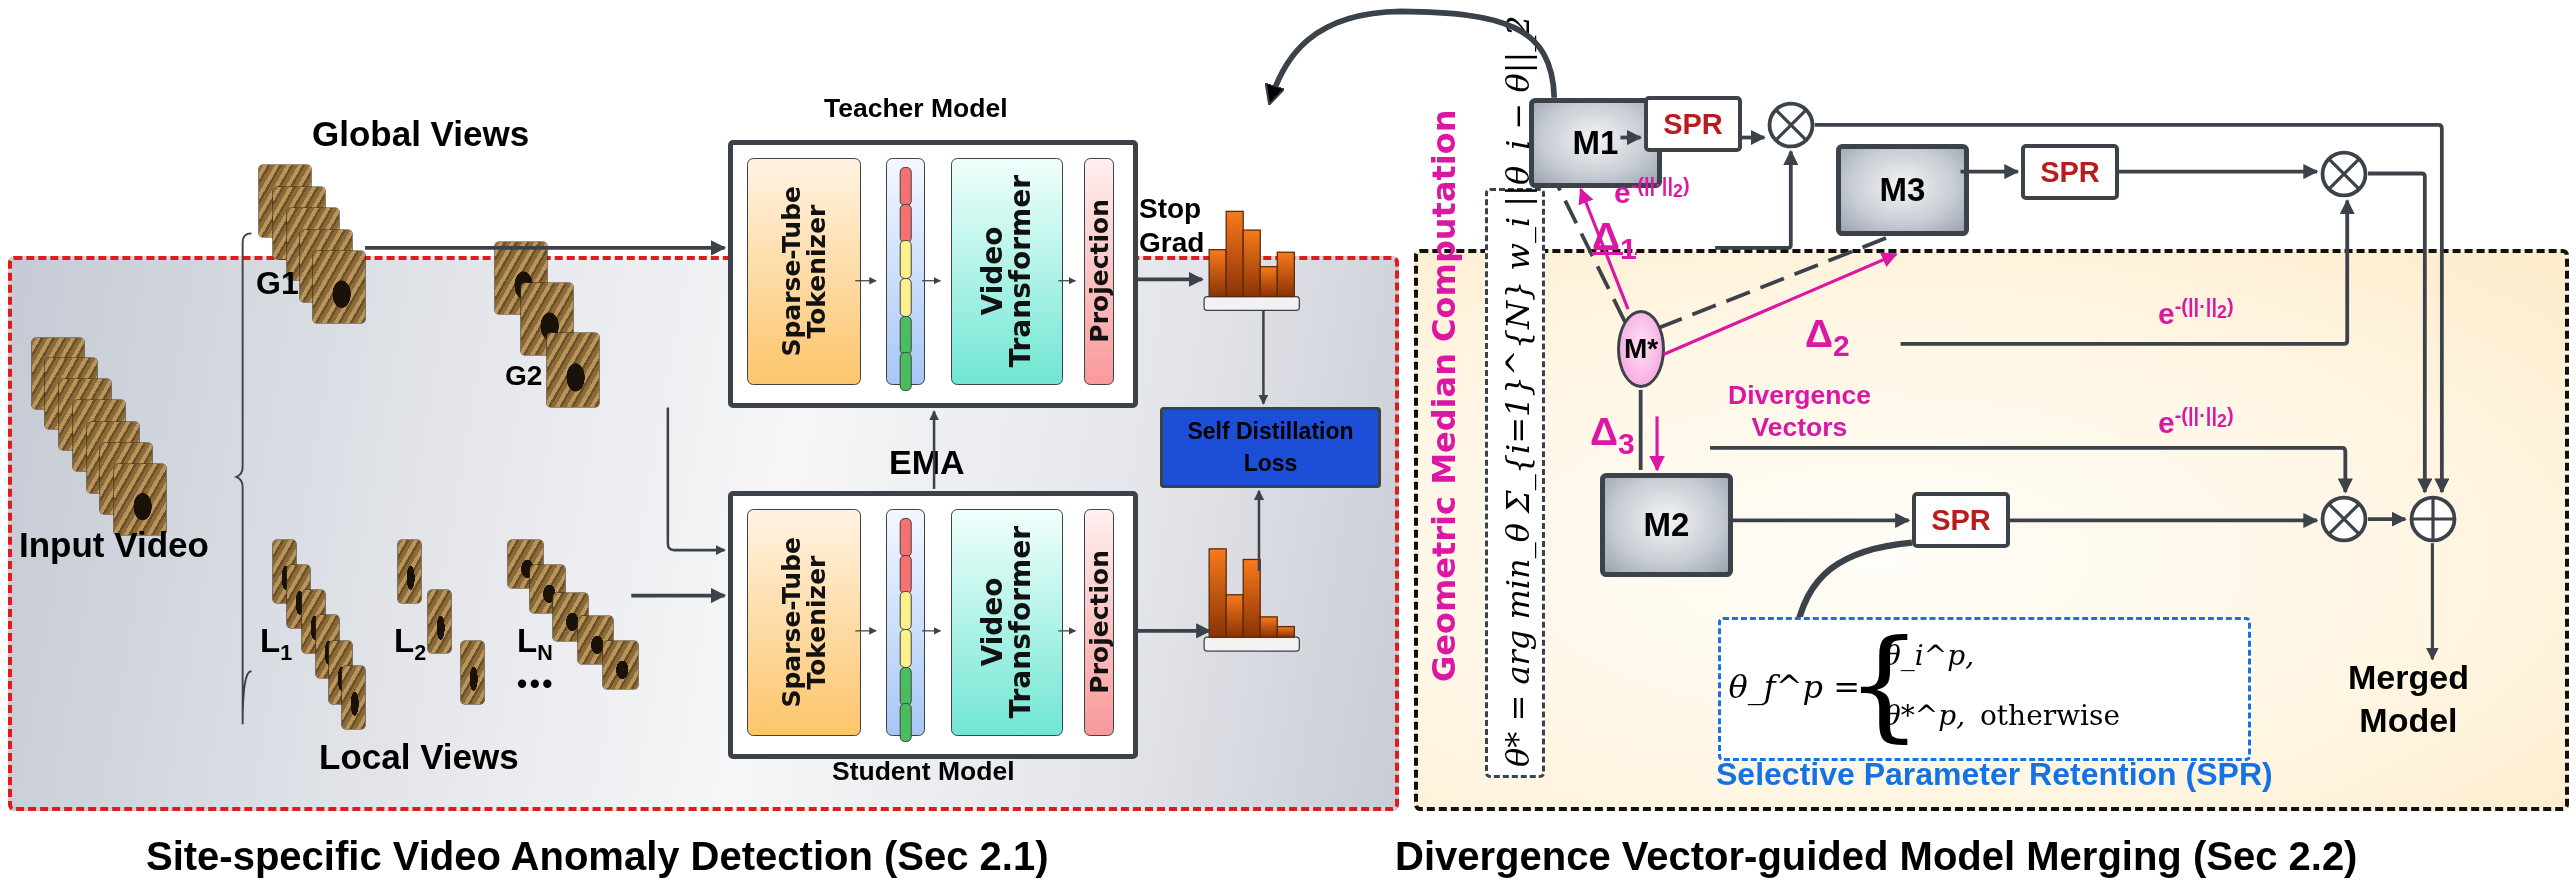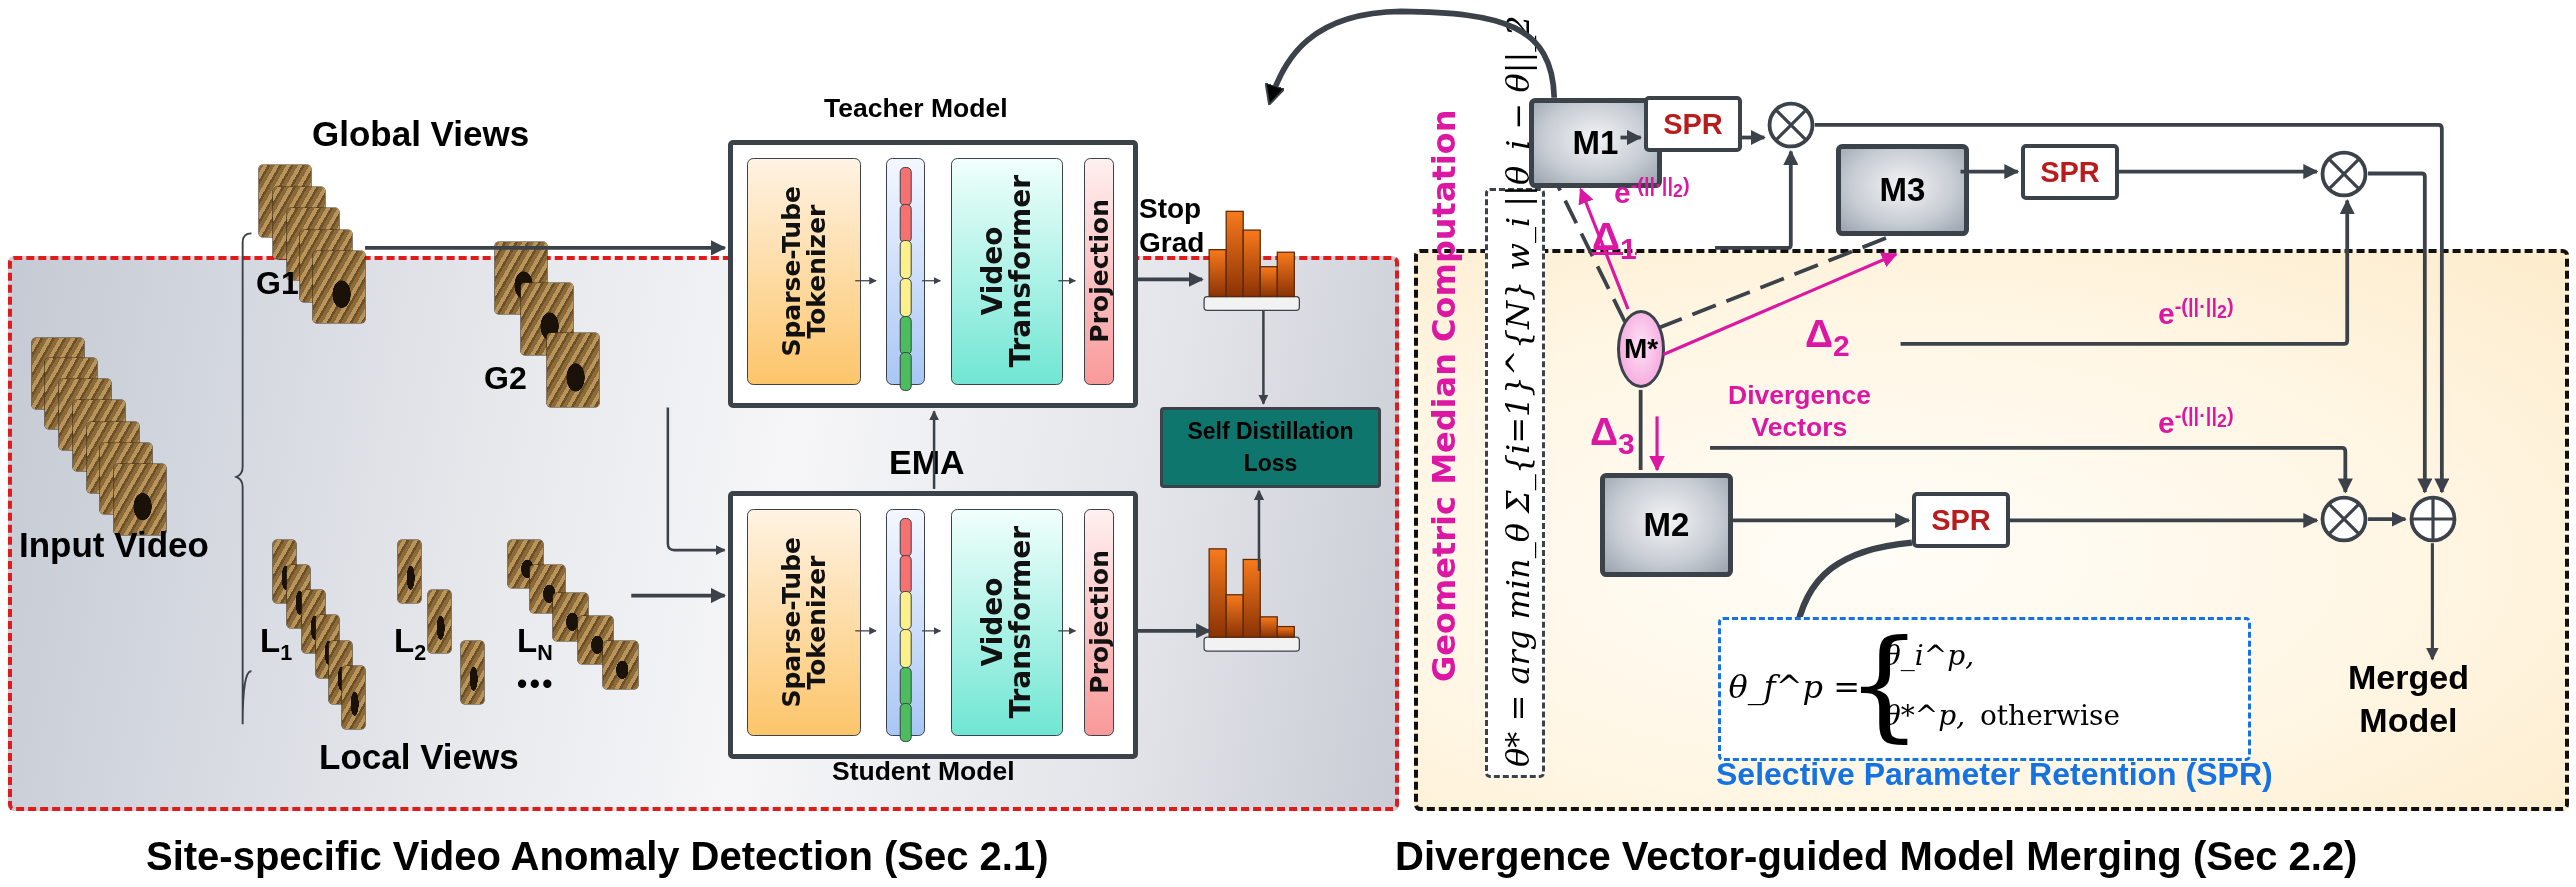--- a/index.html
+++ b/index.html
@@ -58,21 +58,21 @@
   <div class="frame" style="left:300px;top:230px;width:52px;height:72px;"></div>
   <div class="frame" style="left:313px;top:251px;width:52px;height:72px;"></div>
 </div>
 <div class="abs label" style="left:256px;top:265px;font-size:32px;">G1</div>
 
 <div>
   <div class="frame" style="left:495px;top:242px;width:52px;height:72px;"></div>
   <div class="frame" style="left:521px;top:283px;width:52px;height:72px;"></div>
   <div class="frame" style="left:547px;top:333px;width:52px;height:74px;"></div>
 </div>
-<div class="abs label" style="left:484px;top:360px;font-size:32px;">G2</div>
+<div class="abs label" style="left:505px;top:360px;font-size:28px;">G2</div>
 
 <div>
   <div class="frame" style="left:273px;top:540px;width:23px;height:63px;"></div>
   <div class="frame" style="left:287px;top:565px;width:23px;height:63px;"></div>
   <div class="frame" style="left:302px;top:590px;width:23px;height:63px;"></div>
   <div class="frame" style="left:316px;top:615px;width:23px;height:63px;"></div>
   <div class="frame" style="left:329px;top:641px;width:23px;height:63px;"></div>
   <div class="frame" style="left:342px;top:666px;width:23px;height:63px;"></div>
   <div class="frame" style="left:398px;top:540px;width:23px;height:63px;"></div>
   <div class="frame" style="left:428px;top:590px;width:23px;height:63px;"></div>
@@ -135,21 +135,21 @@
   </div>
 </div>
 <div class="abs label" style="left:832px;top:756px;font-size:26.5px;">Student Model</div>
 <div class="abs label" style="left:889px;top:443px;font-size:34px;">EMA</div>
 
 <div class="abs label" style="left:1139px;top:192px;font-size:28px;line-height:1.2;">
   <div>Stop</div>
   <div>Grad</div>
 </div>
 
-<div class="abs" style="left:1160px;top:407px;width:221px;height:81px;background:#0f766e;border:3.8px solid #3c424a;border-radius:3.8px;box-sizing:border-box;display:flex;flex-direction:column;align-items:center;justify-content:center;font-weight:700;font-size:23px;line-height:1.35;">
+<div class="abs" style="left:1160px;top:407px;width:221px;height:81px;background:#1d4ed8;border:3.8px solid #3c424a;border-radius:3.8px;box-sizing:border-box;display:flex;flex-direction:column;align-items:center;justify-content:center;font-weight:700;font-size:23px;line-height:1.35;">
   <div>Self Distillation</div>
   <div>Loss</div>
 </div>
 
 <svg width="2576" height="887" id="hist-svg" viewBox="0 0 4082 1406">
     <defs>
       <linearGradient id="hg" x1="0" y1="0" x2="0" y2="1">
         <stop offset="0" stop-color="#f87a1c"></stop>
         <stop offset="1" stop-color="#8a3205"></stop>
       </linearGradient>

